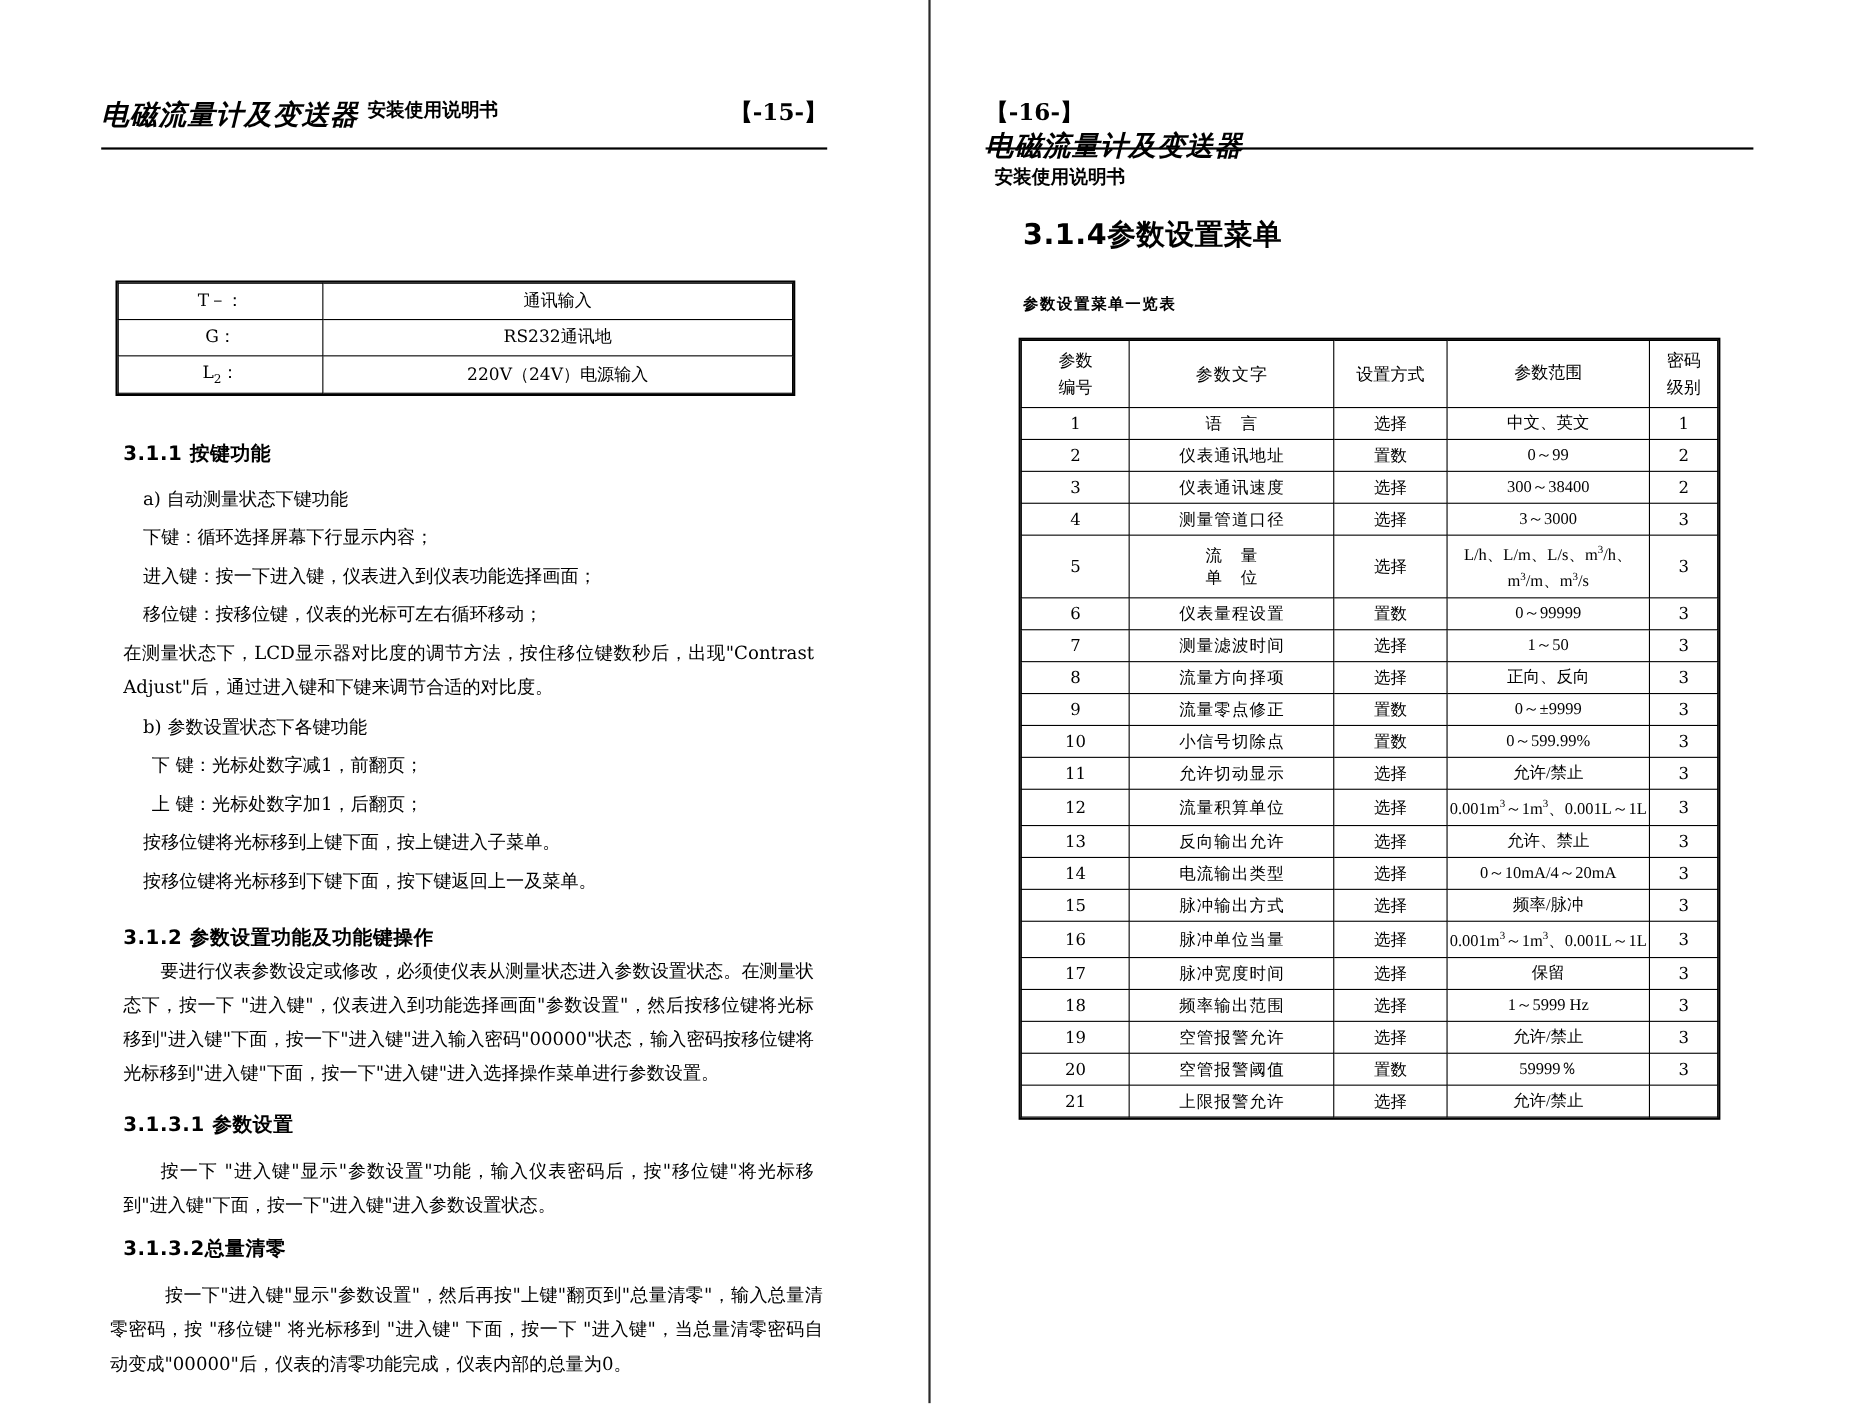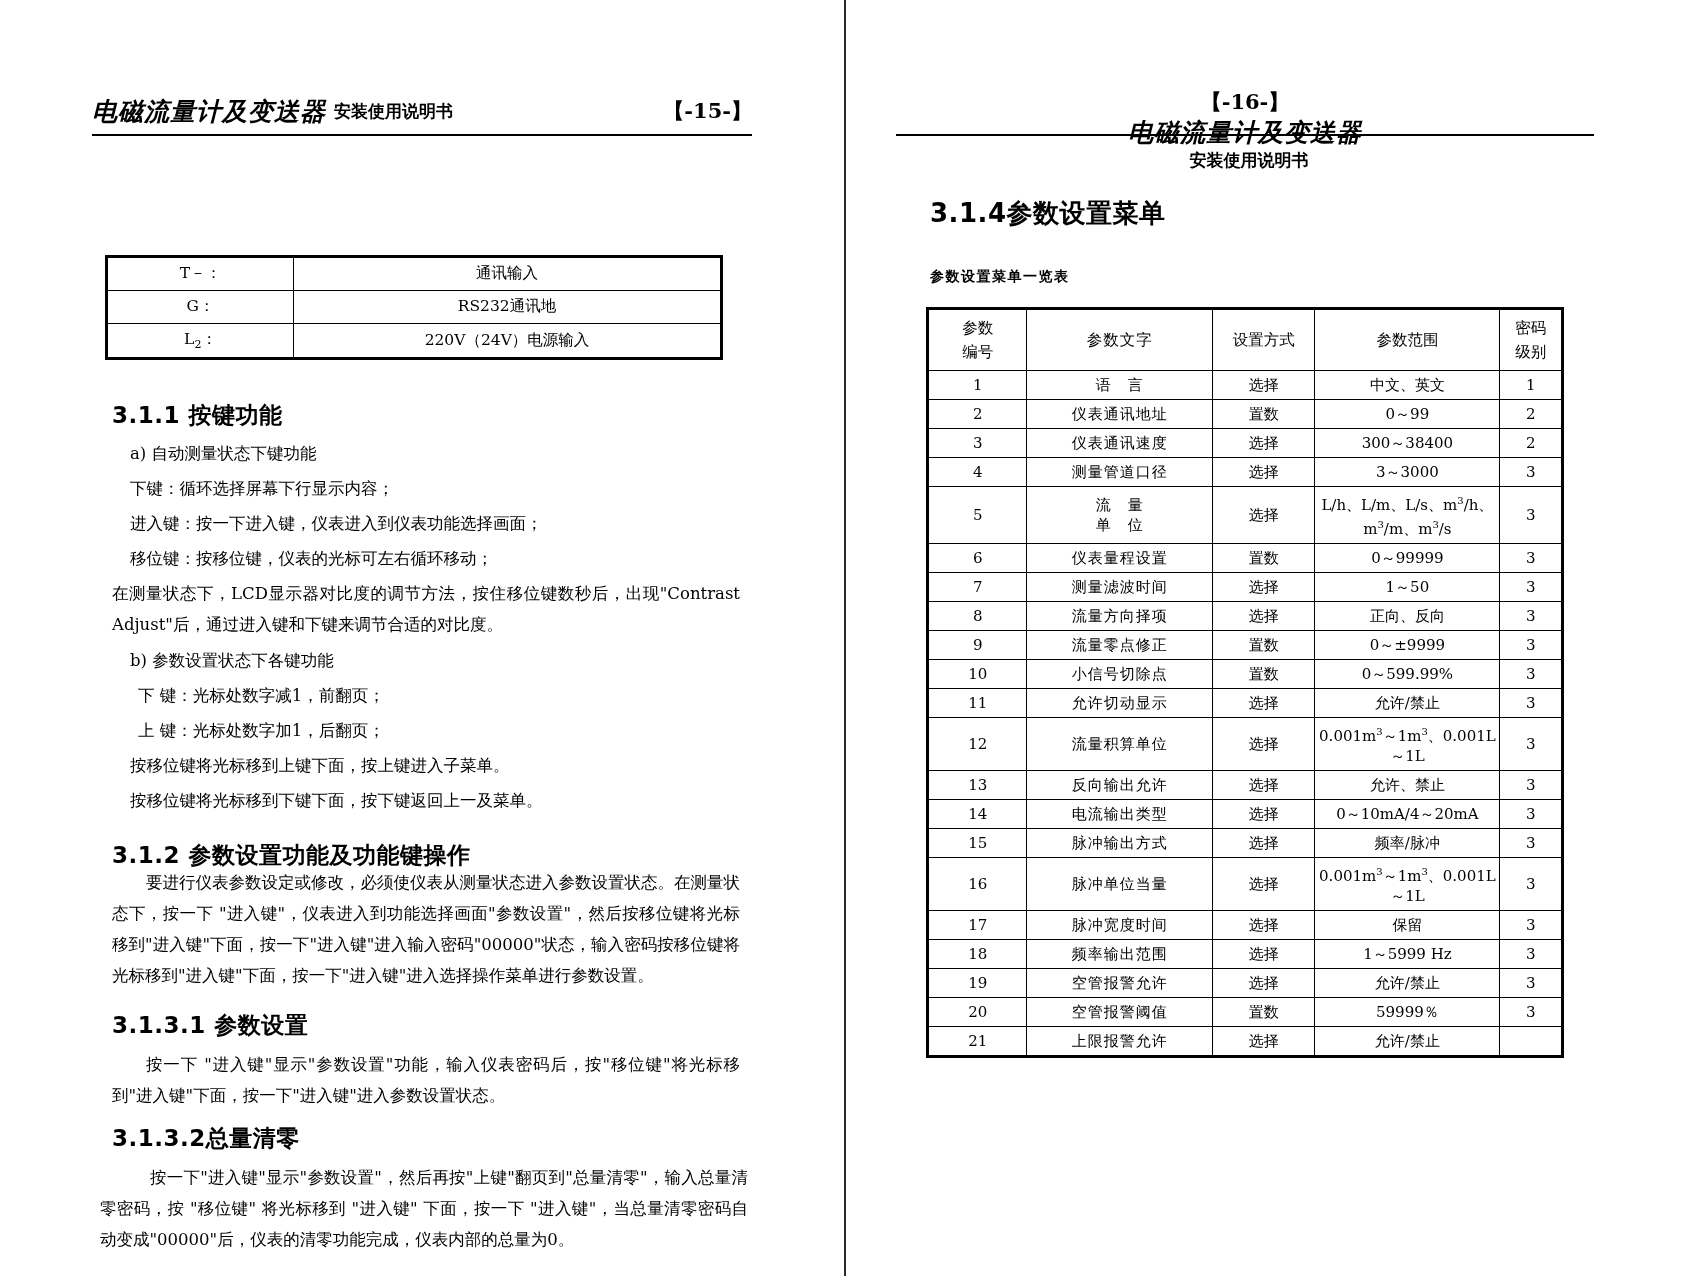--- a/index.html
+++ b/index.html
@@ -42,21 +42,21 @@
     top: 88px;
     height: 46px;
   }
   .head-rule {
     position: absolute;
     left: 0; right: 0; top: 46px;
     border-top: 2px solid #000;
   }
   .head-inner {
     display: flex;
-    align-items: center;
+    align-items: flex-start;
     height: 46px;
   }
   .head-inner.right { justify-content: flex-start; flex-direction: column; }
   .title-big {
     font-family: "DejaVu Serif", serif;
     font-weight: bold;
     font-style: italic;
     font-size: 25px;
     letter-spacing: 1px;
     white-space: nowrap;
@@ -94,21 +94,21 @@
     padding: 5px 0 6px 0;
     height: 20px;
   }
   .topbox td.k { width: 185px; }
   .sub { font-size: 11px; vertical-align: sub; }
 
   h3.sec {
     position: absolute;
     font-family: "DejaVu Sans", sans-serif;
     font-weight: bold;
-    font-size: 23px;
+    font-size: 18px;
     margin: 0;
     letter-spacing: 0.5px;
   }
   p.para {
     position: absolute;
     font-family: "DejaVu Serif", serif;
     font-size: 16.5px;
     line-height: 31px;
     margin: 0;
     text-align: justify;
@@ -154,21 +154,21 @@
     line-height: 20px;
   }
   table.ptable thead td {
     font-size: 15.5px;
     padding: 6px 2px;
     line-height: 24px;
   }
   .c-no { width: 96px; }
   .c-txt { width: 186px; letter-spacing: 1px; }
   .c-mode { width: 100px; }
-  .c-range { width: 184px; }
+  .c-range { width: 184px; font-family: Liberation Serif, serif; }
   .c-lvl { width: 58px; }
   .sup { font-size: 10px; vertical-align: super; }
   .two-line { line-height: 22px; }
 </style>
 </head>
 <body>
 
 <div class="page">
 
   <div class="spine"></div>

